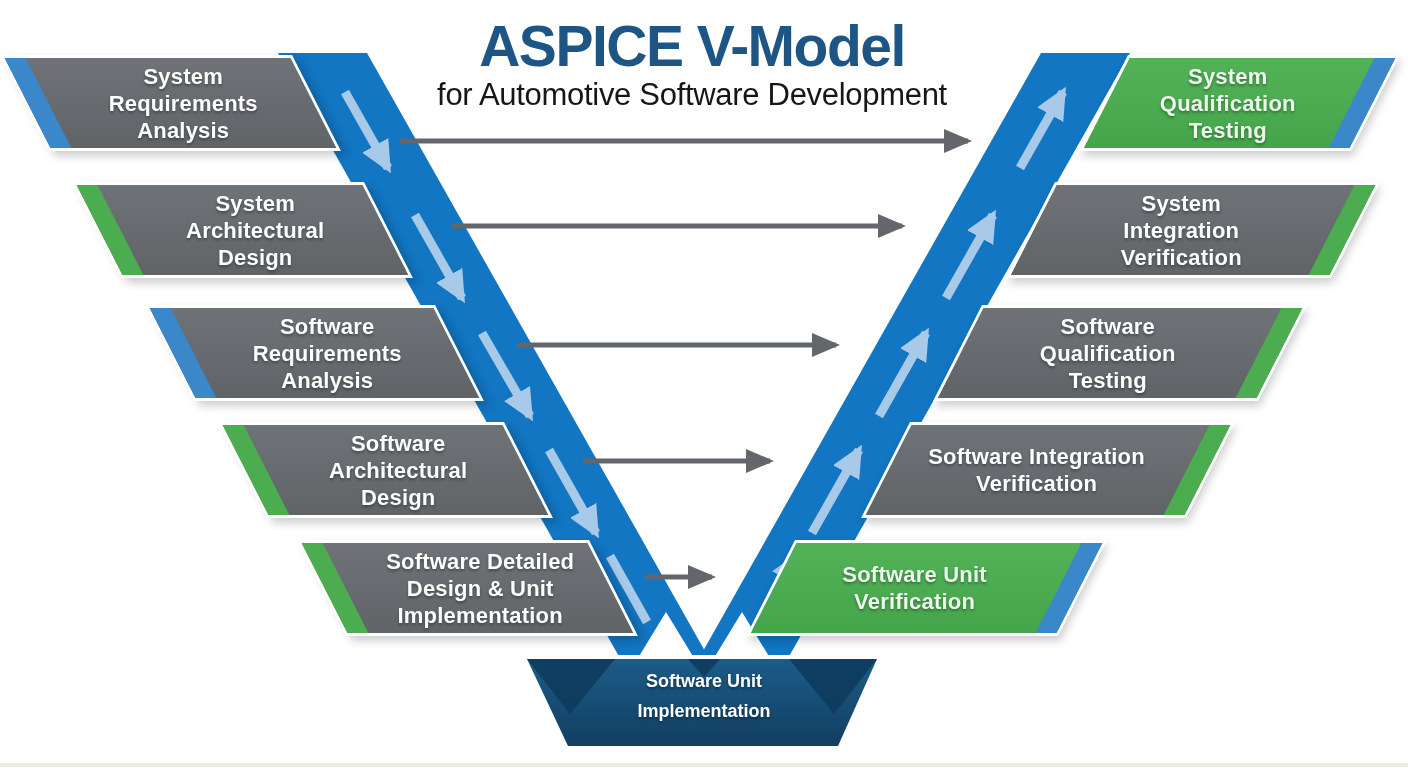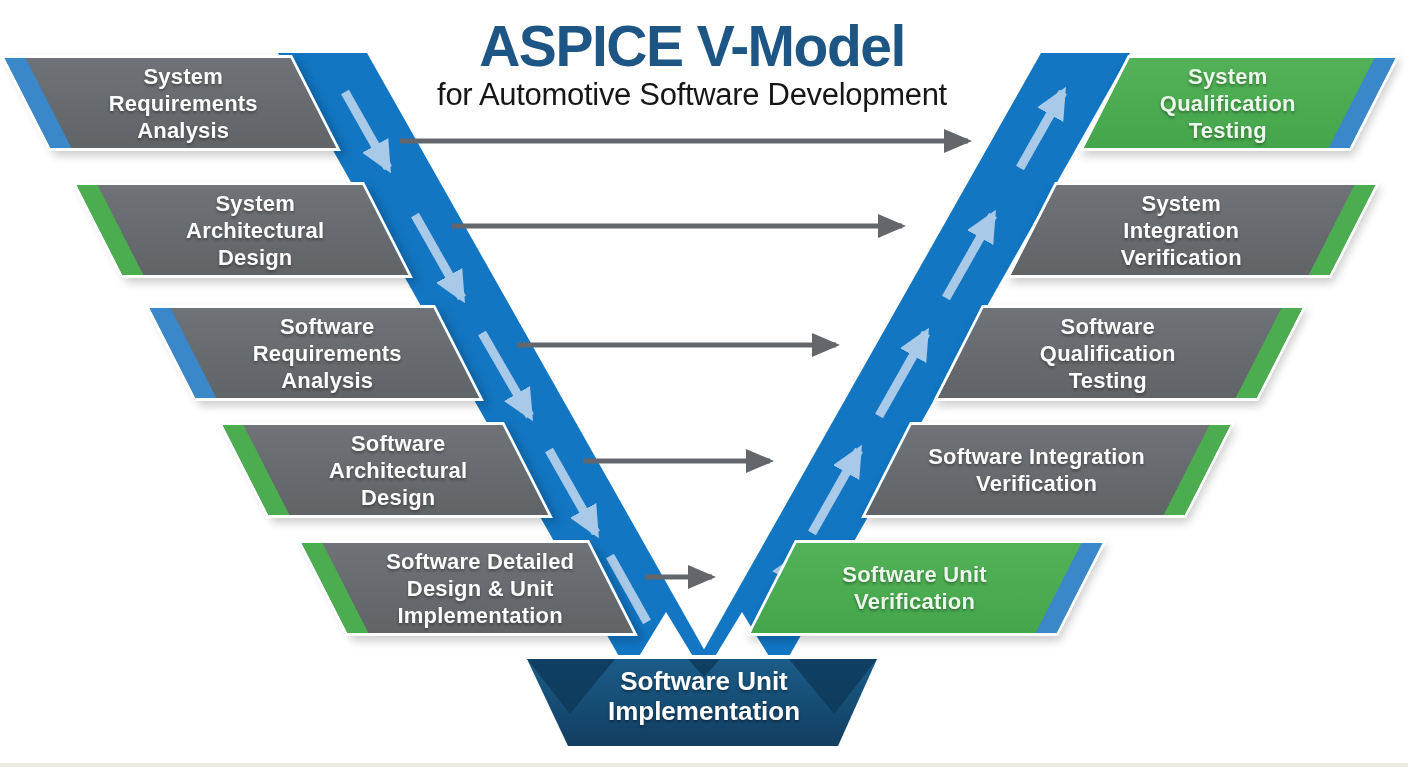--- a/index.html
+++ b/index.html
@@ -38,21 +38,21 @@
   .pbox.left  .plabel { transform:skewX(-27deg); }
   .pbox.right .plabel { transform:skewX(27deg); }
   .pbox.green .plabel { color:#ecf7ec; }
   .mw170 { max-width:170px; } .mw175 { max-width:175px; }
   .mw200 { max-width:200px; } .mw245 { max-width:245px; }
   .mw260 { max-width:260px; } .mw215 { max-width:215px; }
 
   
   .base-label {
     position:absolute; left:598px; top:666px; width:212px; z-index:2;
-    text-align:center; color:#ffffff; font-size:26px; line-height:30px; font-weight:700;
+    text-align:center; color:#ffffff; font-size:18px; line-height:30px; font-weight:700;
     text-shadow:0 2px 3px rgba(0,0,0,.4);
   }
   .bottom-rule { position:absolute; left:0; right:0; bottom:1px; height:4px; background:#edeae3; z-index:0; }
 </style>
 </head>
 <body>
 
 <div class="stage">
 
   <svg class="art" width="1408" height="768" viewBox="0 0 1408 768">

